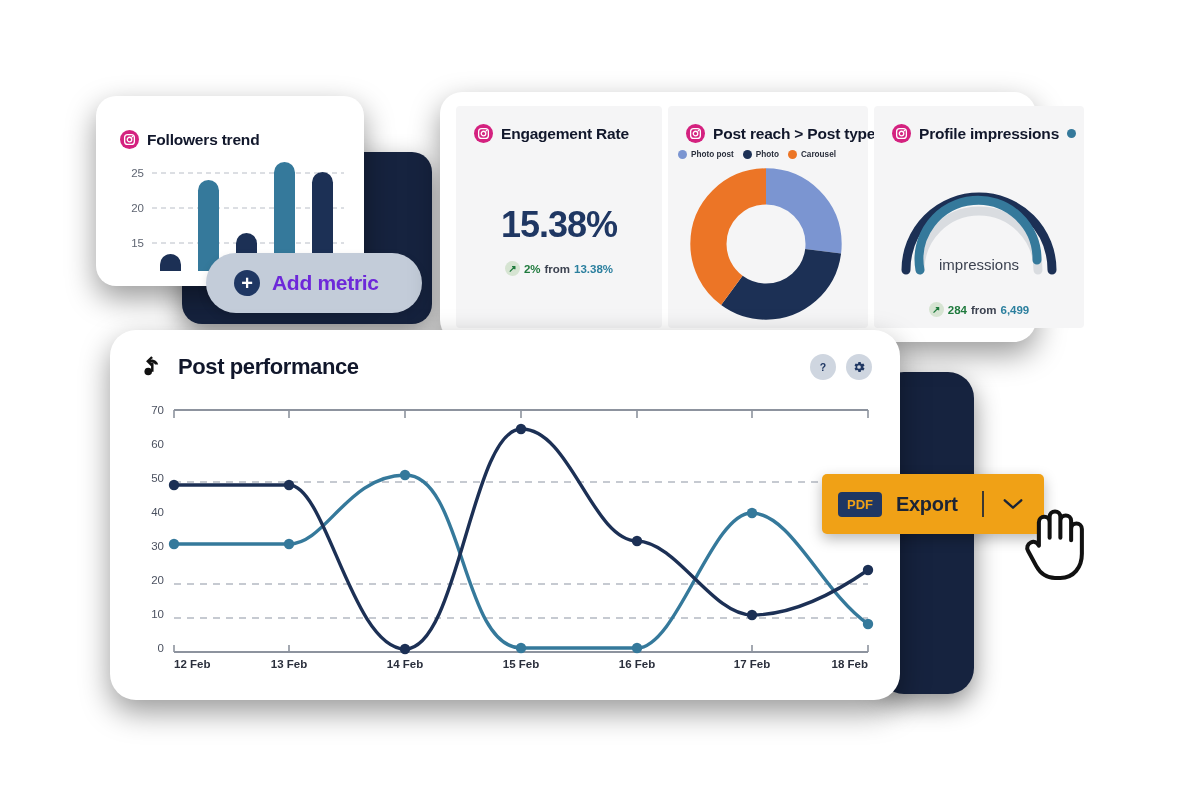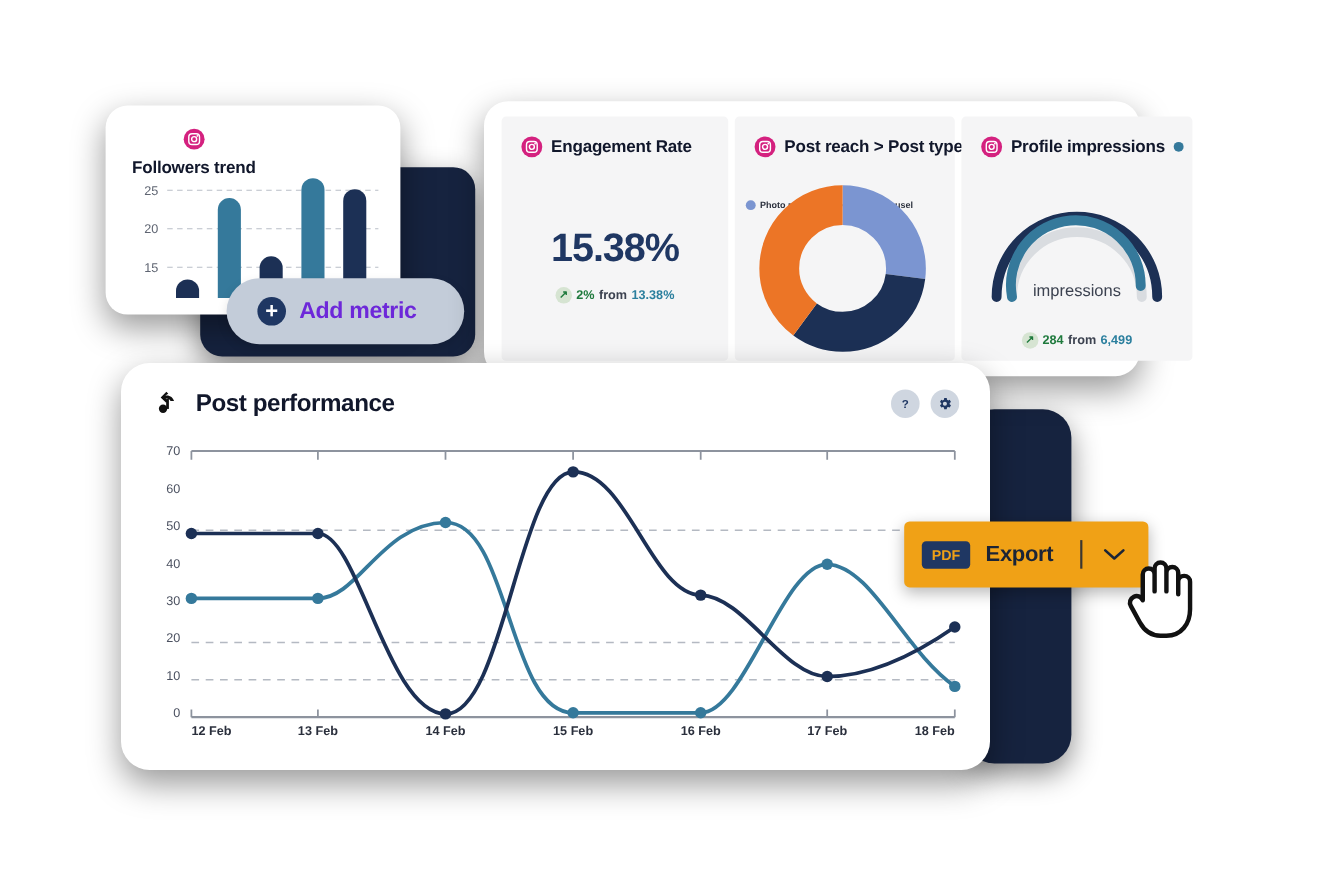--- a/index.html
+++ b/index.html
@@ -39,21 +39,21 @@
     background: #d4217f; flex: none;
     display: flex; align-items: center; justify-content: center;
   }
   .ig-icon svg { display: block; }
   .card-title {
     font-size: 15.5px; font-weight: bold; color: #11172b;
     letter-spacing: -0.2px; white-space: nowrap;
   }
 
   
-  #panel-followers .card-head { position: absolute; left: 24px; top: 21px; flex-direction: column; }
+  #panel-followers .card-head { position: absolute; left: 24px; top: 34px; }
   #followers-chart { position: absolute; left: 20px; top: 55px; width: 230px; height: 120px; }
   .bar-ylabel { font-size: 11.5px; fill: #5f6572; font-family: "Liberation Sans", sans-serif; }
 
   
   #add-metric {
     position: absolute; left: 206px; top: 253px;
     width: 216px; height: 60px; border-radius: 30px;
     background: #c3ccd9;
     display: flex; align-items: center; gap: 12px;
     padding-left: 28px;
@@ -102,21 +102,21 @@
   }
   .delta-num { color: #1f7a3d; }
   .delta-from { color: #3c4250; font-weight: bold; }
   .delta-prev { color: #2b7f9e; }
 
   
   #reach-legend {
     position: absolute; left: 10px; top: 44px; right: 8px;
     display: flex; align-items: center; gap: 9px;
   }
-  #reach-legend .lg { display: flex; align-items: center; gap: 4px; margin-top: 32px; }
+  #reach-legend .lg { display: flex; align-items: center; gap: 4px; }
   #reach-legend .dot { width: 9px; height: 9px; border-radius: 50%; flex: none; }
   #reach-legend .txt { font-size: 8.2px; font-weight: bold; color: #2a2f3c; white-space: nowrap; }
   #donut { position: absolute; left: 22px; top: 62px; }
 
   
   #gauge { position: absolute; left: 18px; top: 48px; }
   #gauge-value {
     position: absolute; left: 0; right: 0; top: 104px;
     text-align: center; font-size: 38px; font-weight: bold;
     color: #1f3763; letter-spacing: -1px;
@@ -245,21 +245,21 @@
         <span class="card-title">Post reach &gt; Post type</span>
       </div>
 
       <div id="reach-legend">
         <span class="lg">
           <span class="dot" style="background:#7b95d1"></span>
           <span class="txt">Photo post</span>
         </span>
         <span class="lg">
           <span class="dot" style="background:#1c3055"></span>
-          <span class="txt">Reel</span>
+          <span class="txt">Photo</span>
         </span>
         <span class="lg">
           <span class="dot" style="background:#ec7526"></span>
           <span class="txt">Carousel</span>
         </span>
       </div>
 
       <svg id="donut" width="152" height="152" viewBox="0 0 42 42">
         <g transform="rotate(-90 21 21)">
           <circle cx="21" cy="21" r="15.9155" fill="transparent" stroke="#7b95d1" stroke-width="10" stroke-dasharray="27 73" stroke-dashoffset="0"></circle>

